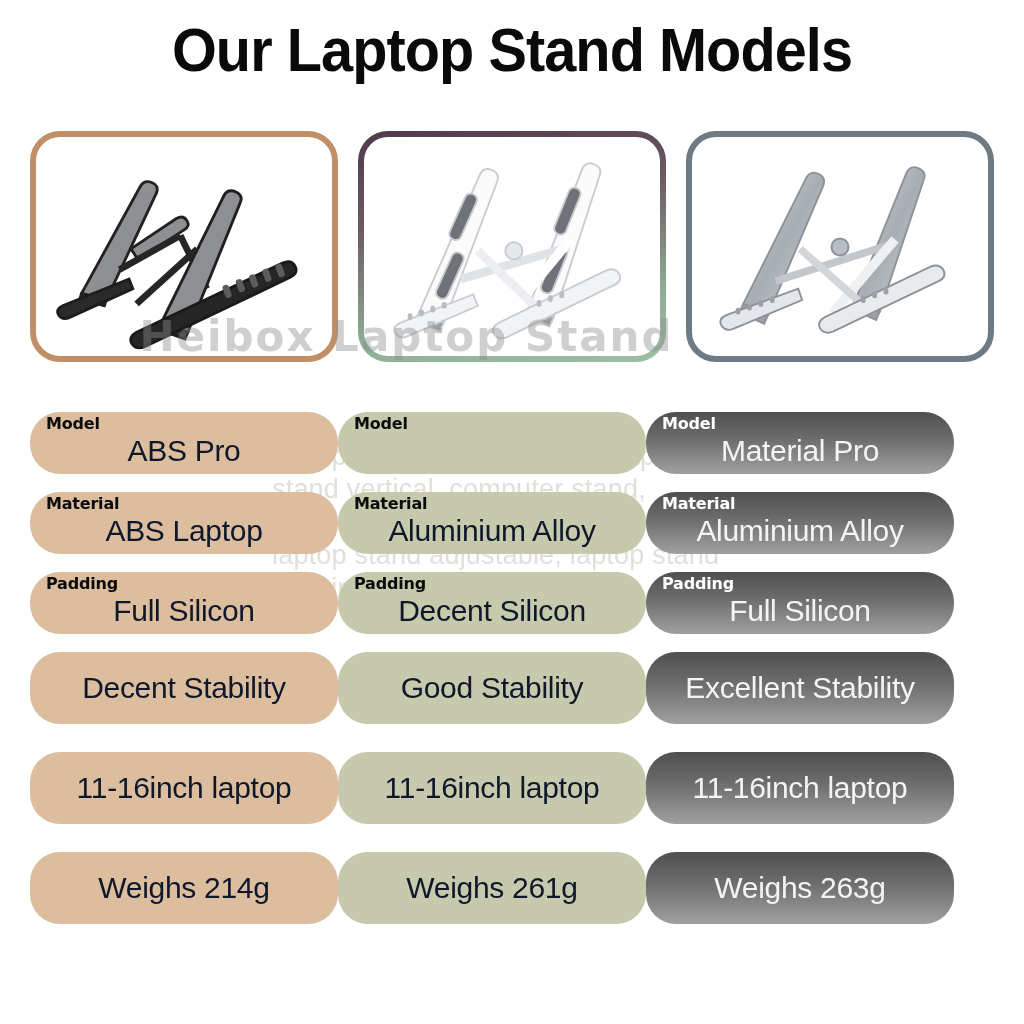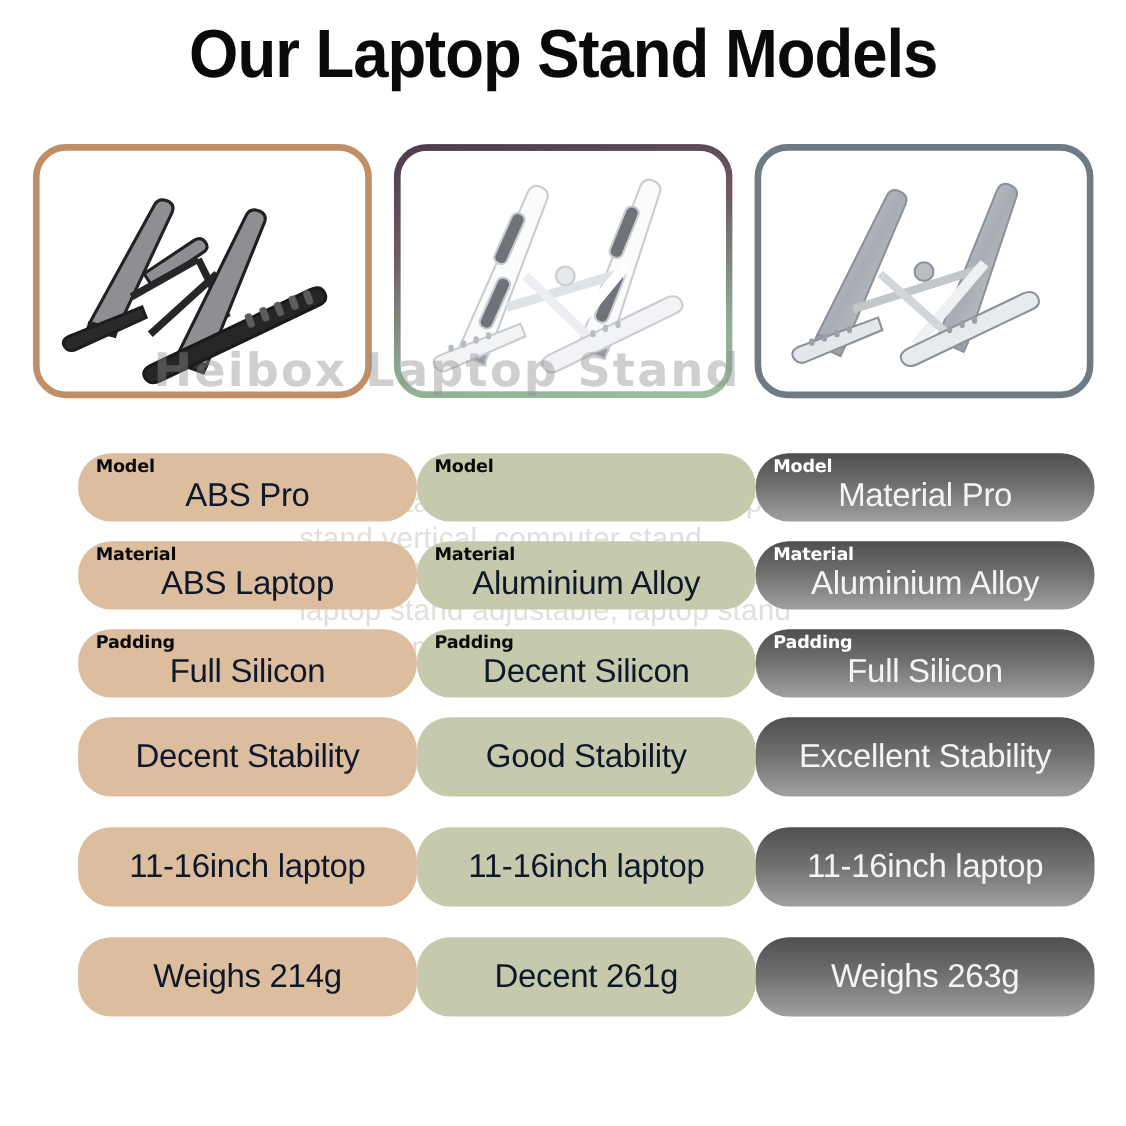--- a/index.html
+++ b/index.html
@@ -94,21 +94,21 @@
 
   
   #spec-grid {
     position: absolute;
     top: 412px;
     left: 30px;
     width: 965px;
   }
   .spec-row {
     display: flex;
-    justify-content: flex-end;
+    justify-content: flex-start;
     margin-bottom: 28px;
   }
   .spec-row.labeled { margin-bottom: 18px; }
 
   .pill {
     width: 308px;
     height: 72px;
     border-radius: 30px;
     box-sizing: border-box;
     position: relative;
@@ -358,21 +358,21 @@
   </div>
 
   <div class="spec-row">
     <div class="col-1">
       <div class="pill">
         <span class="pill-value">Weighs 214g</span>
       </div>
     </div>
     <div class="col-2">
       <div class="pill">
-        <span class="pill-value">Decent 261g</span>
+        <span class="pill-value">Weighs 261g</span>
       </div>
     </div>
     <div class="col-3">
       <div class="pill">
         <span class="pill-value">Weighs 263g</span>
       </div>
     </div>
   </div>
 
 </div>

